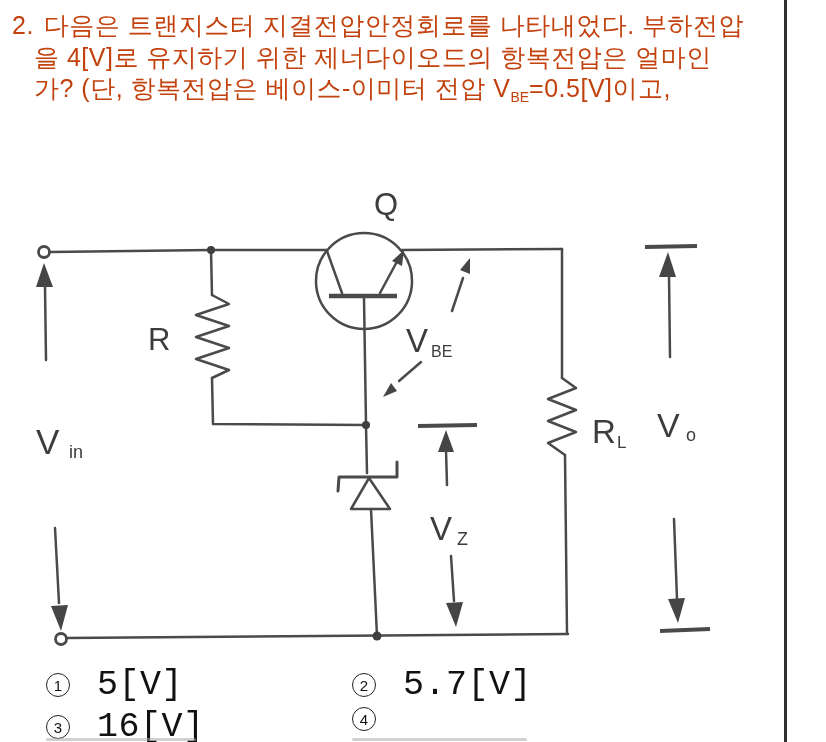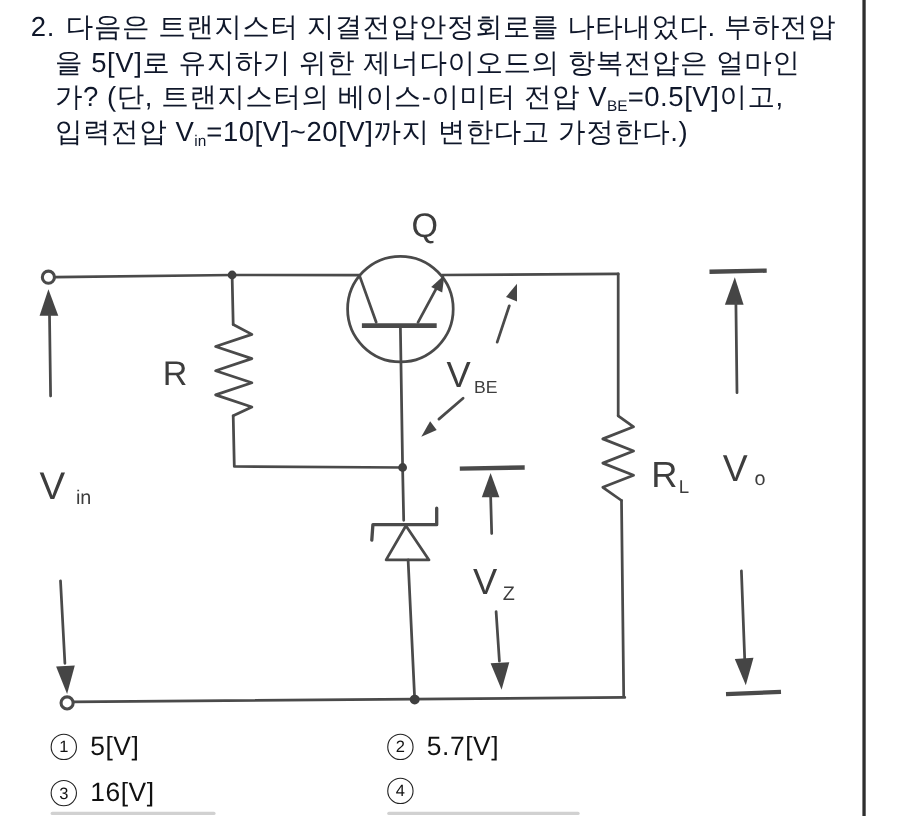--- a/index.html
+++ b/index.html
@@ -6,22 +6,22 @@
   body{
     width:826px;height:742px;position:relative;overflow:hidden;
     background:#ffffff;
     font-family:"Liberation Sans","DejaVu Sans",sans-serif;
   }
   .page{position:absolute;inset:0;}
   
   .border-right{position:absolute;top:0;left:784px;width:3px;height:742px;background:#2f2f2f;}
   
   .question{
-    position:absolute;left:28px;top:10px;width:762px;
-    font-size:25px;line-height:31.5px;color:#0f172a;letter-spacing:.5px;
+    position:absolute;left:12px;top:10px;width:762px;
+    font-size:25px;line-height:31.5px;color:#c2410c;letter-spacing:.5px;
     white-space:nowrap;
   }
   .qline{height:31.5px;}
   .qline.cont{padding-left:22px;}
   .qnum{margin-right:10px;}
   .qsub{font-size:14px;letter-spacing:0;position:relative;top:5px;}
   
   svg.circuit{position:absolute;left:0;top:0;width:826px;height:742px;}
   svg.circuit text{font-family:"Liberation Sans","DejaVu Sans",sans-serif;fill:#3d3d3d;}
   .wire{stroke:#4a4a4a;stroke-width:2.5;fill:none;stroke-linecap:round;stroke-linejoin:round;}
@@ -29,21 +29,21 @@
   .fillhead{fill:#454545;stroke:none;}
   .dot{fill:#3f3f3f;stroke:none;}
   .terminal{fill:#ffffff;stroke:#4a4a4a;stroke-width:2.8;}
   
   .opt{position:absolute;display:flex;align-items:center;color:#111;}
   .opt .marker{
     width:22px;height:22px;border:1.6px solid #222;border-radius:50%;
     display:inline-flex;align-items:center;justify-content:center;
     font-size:15px;line-height:1;flex:0 0 auto;
   }
-  .opt .olabel{margin-left:12px;font-size:24px;letter-spacing:.5px;}
+  .opt .olabel{margin-left:27px;font-size:35px;letter-spacing:.5px;font-family:Liberation Mono, monospace;}
   
   .cutoff{position:absolute;height:3px;background:#ababab;opacity:.55;border-radius:2px;}
 </style>
 </head>
 <body>
 
 <div class="page">
 
   <svg class="circuit" viewBox="0 0 826 742" aria-hidden="true">
 
@@ -111,23 +111,22 @@
     <text x="430" y="540" font-size="33">V</text>
     <text x="457" y="545" font-size="18">Z</text>
     <text x="592" y="443" font-size="33">R</text>
     <text x="617" y="448" font-size="17">L</text>
     <text x="657" y="437" font-size="34">V</text>
     <text x="686" y="441" font-size="18">o</text>
   </svg>
 
   <div class="question">
     <div class="qline"><span class="qnum">2.</span><span>다음은 트랜지스터 지결전압안정회로를 나타내었다. 부하전압</span></div>
-    <div class="qline cont"><span>을 5[V]로 유지하기 위한 제너다이오드의 항복전압은 얼마인</span></div>
-    <div class="qline cont"><span>가? (단, 트랜지스터의 베이스-이미터 전압 V</span><span class="qsub">BE</span><span>=0.5[V]이고,</span></div>
-    <div class="qline cont"><span>입력전압 V</span><span class="qsub">in</span><span>=10[V]~20[V]까지 변한다고 가정한다.)</span></div>
+    <div class="qline cont"><span>을 4[V]로 유지하기 위한 제너다이오드의 항복전압은 얼마인</span></div>
+    <div class="qline cont"><span>가? (단, 항복전압은 베이스-이미터 전압 V</span><span class="qsub">BE</span><span>=0.5[V]이고,</span></div>
   </div>
 
   <div class="opt" style="left:46px;top:665px;">
     <span class="marker">1</span>
     <span class="olabel">5[V]</span>
   </div>
   <div class="opt" style="left:352px;top:665px;">
     <span class="marker">2</span>
     <span class="olabel">5.7[V]</span>
   </div>

